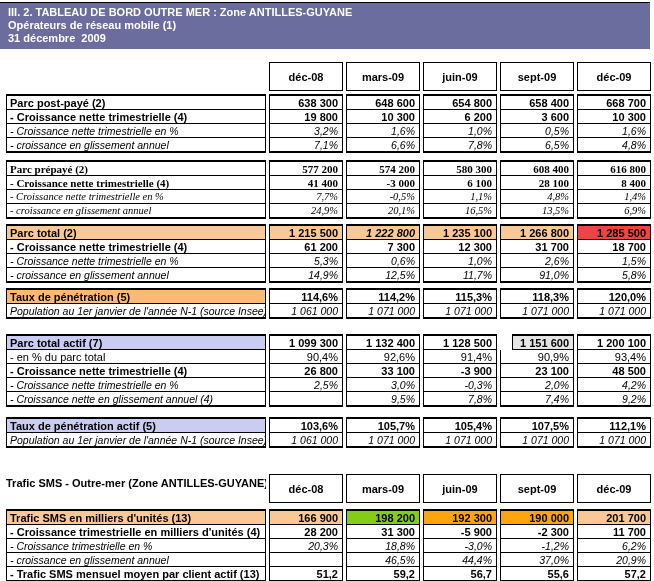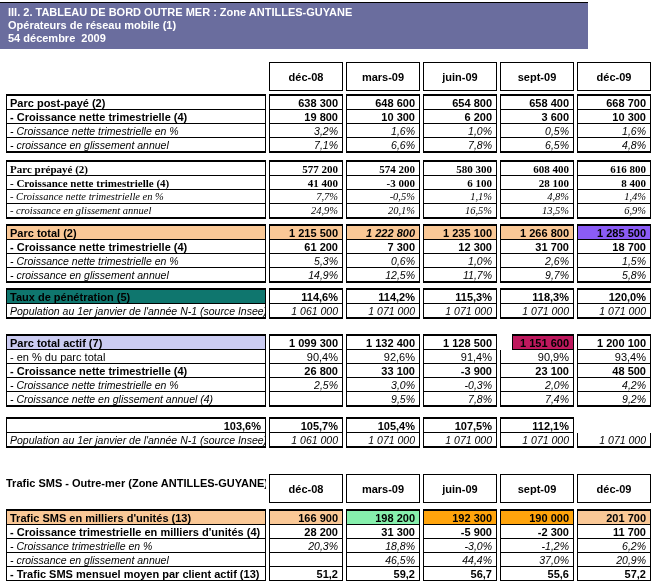--- a/index.html
+++ b/index.html
@@ -6,21 +6,21 @@
   html, body { width: 654px; height: 581px; }
   body {
     font-family: "Liberation Sans", sans-serif;
     background: #ffffff;
     color: #000000;
     position: relative;
     overflow: hidden;
   }
   .titlebar {
     margin-top: 2px;
-    width: 588px;
+    width: 650px;
     background: #6A6D9E;
     border-top: 1px solid #000;
     color: #ffffff;
     font-weight: bold;
     font-size: 11px;
     line-height: 13px;
     padding: 3px 6px 4px 8px;
   }
   .titlebar div { white-space: pre; }
   #main-table { margin-left: 6px; width: 645px; }
@@ -74,21 +74,21 @@
     line-height: 13px;
     padding: 2px 7px 2px 4px;
   }
 </style>
 </head>
 <body>
 
 <div class="titlebar">
   <div>III. 2. TABLEAU DE BORD OUTRE MER : Zone ANTILLES-GUYANE</div>
   <div>Opérateurs de réseau mobile (1)</div>
-  <div>54 décembre  2009</div>
+  <div>31 décembre  2009</div>
 </div>
 
 <div id="main-table"><div class="cols-row" style="margin-top: 13px;">
       <div class="cols-label"></div>
       <div class="col-box">déc-08</div>
       <div class="col-box">mars-09</div>
       <div class="col-box">juin-09</div>
       <div class="col-box">sept-09</div>
       <div class="col-box">déc-09</div>
     </div><div class="block" style="margin-top: 3px;">
@@ -157,21 +157,21 @@
         <div class="cell value">13,5%</div>
         <div class="cell value">6,9%</div>
       </div>
     </div><div class="block" style="margin-top: 5px;">
       <div class="row header first">
         <div class="cell label" style="background: rgb(250, 200, 150);">Parc total (2)</div>
         <div class="cell value" style="background: rgb(250, 200, 150);">1 215 500</div>
         <div class="cell value" style="background: rgb(250, 200, 150); font-style: italic;">1 222 800</div>
         <div class="cell value" style="background: rgb(250, 200, 150);">1 235 100</div>
         <div class="cell value" style="background: rgb(250, 200, 150);">1 266 800</div>
-        <div class="cell value" style="background: #8b5cf6; padding-left: 36px;">1 285 500</div>
+        <div class="cell value" style="background: #ef4444; padding-left: 36px;">1 285 500</div>
       </div>
       <div class="row bold">
         <div class="cell label">- Croissance nette trimestrielle (4)</div>
         <div class="cell value">61 200</div>
         <div class="cell value">7 300</div>
         <div class="cell value">12 300</div>
         <div class="cell value">31 700</div>
         <div class="cell value">18 700</div>
       </div>
       <div class="row italic">
@@ -180,47 +180,47 @@
         <div class="cell value">0,6%</div>
         <div class="cell value">1,0%</div>
         <div class="cell value">2,6%</div>
         <div class="cell value">1,5%</div>
       </div>
       <div class="row italic last">
         <div class="cell label">- croissance en glissement annuel</div>
         <div class="cell value">14,9%</div>
         <div class="cell value">12,5%</div>
         <div class="cell value">11,7%</div>
-        <div class="cell value">9,7%</div>
+        <div class="cell value">91,0%</div>
         <div class="cell value">5,8%</div>
       </div>
     </div><div class="block" style="margin-top: 5px;">
       <div class="row header first">
-        <div class="cell label" style="background: #0f766e; text-align: right;">Taux de pénétration (5)</div>
+        <div class="cell label" style="background: #fdba74; text-align: right;">Taux de pénétration (5)</div>
         <div class="cell value">114,6%</div>
         <div class="cell value">114,2%</div>
         <div class="cell value">115,3%</div>
         <div class="cell value">118,3%</div>
         <div class="cell value">120,0%</div>
       </div>
       <div class="row italic last">
         <div class="cell label">Population au 1er janvier de l'année N-1 (source Insee)</div>
         <div class="cell value">1 061 000</div>
         <div class="cell value">1 071 000</div>
         <div class="cell value">1 071 000</div>
         <div class="cell value">1 071 000</div>
         <div class="cell value">1 071 000</div>
       </div>
     </div><div class="block" style="margin-top: 15px;">
       <div class="row header first">
         <div class="cell label" style="background: rgb(203, 204, 242);">Parc total actif (7)</div>
         <div class="cell value">1 099 300</div>
         <div class="cell value">1 132 400</div>
         <div class="cell value">1 128 500</div>
-        <div class="cell value" style="background: #be185d; margin-left: 12px;">1 151 600</div>
+        <div class="cell value" style="background: #e5e5e5; margin-left: 12px;">1 151 600</div>
         <div class="cell value">1 200 100</div>
       </div>
       <div class="row regular">
         <div class="cell label">- en % du parc total</div>
         <div class="cell value">90,4%</div>
         <div class="cell value">92,6%</div>
         <div class="cell value">91,4%</div>
         <div class="cell value">90,9%</div>
         <div class="cell value">93,4%</div>
       </div>
@@ -243,20 +243,21 @@
       <div class="row italic last">
         <div class="cell label">- Croissance nette en glissement annuel (4)</div>
         <div class="cell value"></div>
         <div class="cell value">9,5%</div>
         <div class="cell value">7,8%</div>
         <div class="cell value">7,4%</div>
         <div class="cell value">9,2%</div>
       </div>
     </div><div class="block" style="margin-top: 10px;">
       <div class="row header first">
+        <div class="cell label" style="background: rgb(203, 204, 242);">Taux de pénétration actif (5)</div>
         <div class="cell value">103,6%</div>
         <div class="cell value">105,7%</div>
         <div class="cell value">105,4%</div>
         <div class="cell value">107,5%</div>
         <div class="cell value">112,1%</div>
       </div>
       <div class="row italic last">
         <div class="cell label">Population au 1er janvier de l'année N-1 (source Insee)</div>
         <div class="cell value">1 061 000</div>
         <div class="cell value">1 071 000</div>
@@ -268,21 +269,21 @@
       <div class="cols-label">Trafic SMS - Outre-mer (Zone ANTILLES-GUYANE)</div>
       <div class="col-box">déc-08</div>
       <div class="col-box">mars-09</div>
       <div class="col-box">juin-09</div>
       <div class="col-box">sept-09</div>
       <div class="col-box">déc-09</div>
     </div><div class="block" style="margin-top: 6px; border-radius: 7px;">
       <div class="row header first">
         <div class="cell label" style="background: rgb(250, 200, 150);">Trafic SMS en milliers d'unités (13)</div>
         <div class="cell value" style="background: rgb(250, 200, 150);">166 900</div>
-        <div class="cell value" style="background: #86efac; text-align: center;">198 200</div>
+        <div class="cell value" style="background: #84cc16; text-align: center;">198 200</div>
         <div class="cell value" style="background: rgb(255, 164, 12);">192 300</div>
         <div class="cell value" style="background: rgb(255, 164, 12);">190 000</div>
         <div class="cell value" style="background: rgb(250, 200, 150);">201 700</div>
       </div>
       <div class="row bold">
         <div class="cell label">- Croissance trimestrielle en milliers d'unités (4)</div>
         <div class="cell value">28 200</div>
         <div class="cell value">31 300</div>
         <div class="cell value">-5 900</div>
         <div class="cell value">-2 300</div>

